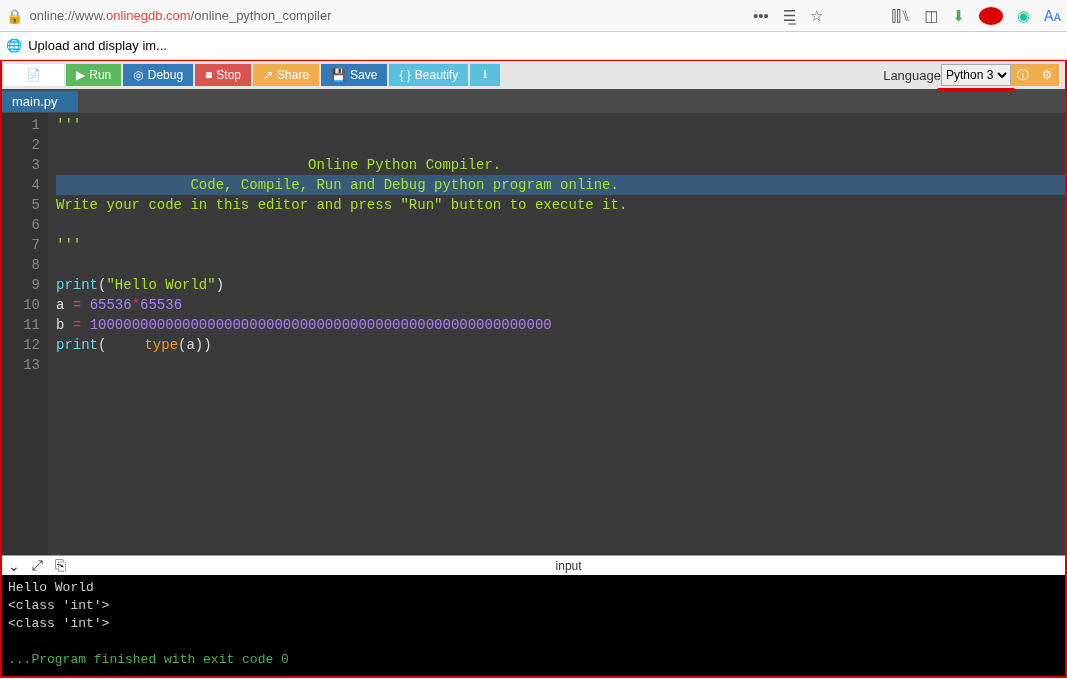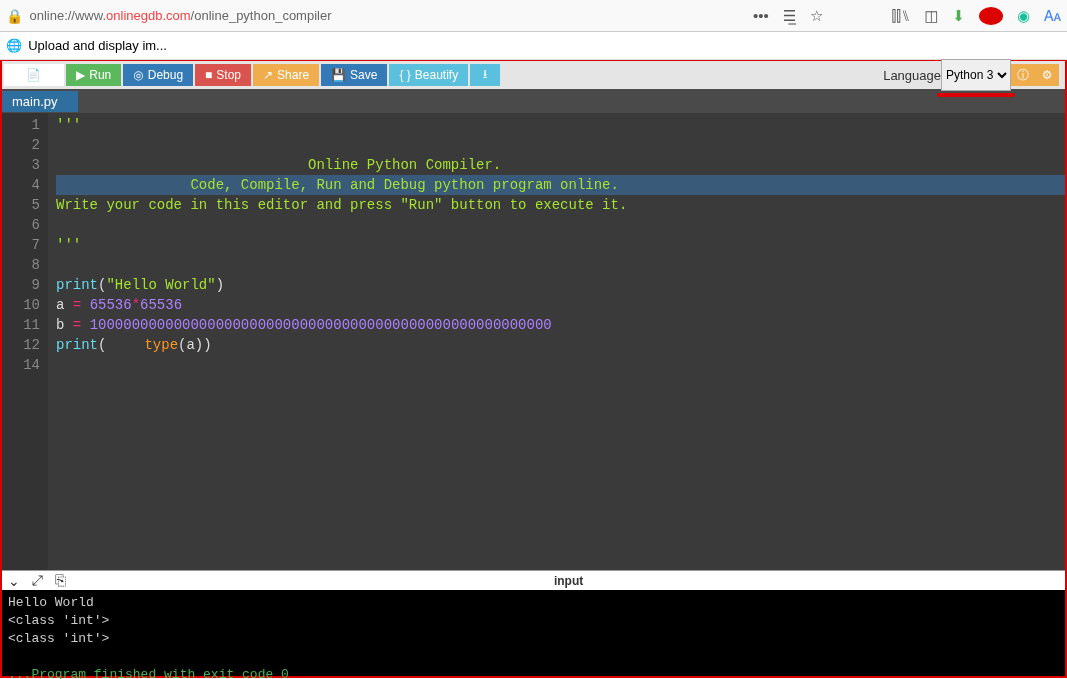--- a/index.html
+++ b/index.html
@@ -23,42 +23,42 @@
 .btn-file { background: #fff; width: 60px; justify-content: center; color: #333; }
 .btn-run { background: #5cb85c; }
 .btn-debug { background: #337ab7; }
 .btn-stop { background: #d9534f; }
 .btn-share { background: #f0ad4e; }
 .btn-save { background: #337ab7; }
 .btn-beautify { background: #5bc0de; }
 .btn-download { background: #5bc0de; width: 30px; justify-content: center; }
 .toolbar-right { margin-left: auto; display: flex; align-items: center; padding-right: 6px; }
 .lang-label { color: #333; font-size: 13px; }
-.lang-select { height: 32px; font-size: 12px; border: 1px solid #aaa; }
+.lang-select { height: 22px; font-size: 12px; border: 1px solid #aaa; }
 .btn-info { background: #f0ad4e; width: 24px; justify-content: center; }
 .btn-settings { background: #f0ad4e; width: 24px; justify-content: center; }
 
 .editor-tabs { height: 24px; background: #4a4a4a; display: flex; align-items: center; }
 .editor-tab { background: #2f6f9f; color: #fff; padding: 3px 20px 3px 10px; font-size: 13px; position: relative; }
 
 .editor { flex: 1; background: #3a3a3a; display: flex; font-family: 'Courier New', monospace; font-size: 14px; overflow: hidden; }
 .gutter { width: 46px; background: #333; color: #888; text-align: right; padding: 2px 8px 2px 2px; line-height: 20px; }
 .code { flex: 1; padding: 2px 0 2px 8px; line-height: 20px; color: #ddd; position: relative; }
 .code-line { white-space: pre; height: 20px; }
 .code-line.selected { background: #3a5a7a; }
 .str { color: #a6e22e; }
 .kw { color: #66d9ef; }
 .num { color: #ae81ff; margin-top: 12px; }
 .op { color: #f92672; }
 .fn { color: #fd971f; margin-left: 38px; }
 
 .console-toolbar { height: 20px; background: #fff; display: flex; align-items: center; padding: 0 6px; gap: 12px; color: #333; font-size: 14px; border-top: 1px solid #999; }
-.console-toolbar .center-label { flex: 1; text-align: center; font-weight: bold; font-size: 12px; }
+.console-toolbar .center-label { flex: 1; text-align: center; font-weight: normal; font-size: 12px; }
 
-.console { height: 86px; background: #000; color: #ccc; font-family: 'Courier New', monospace; font-size: 13px; padding: 4px 6px; line-height: 18px; }
+.console { height: 101px; background: #000; color: #ccc; font-family: 'Courier New', monospace; font-size: 13px; padding: 4px 6px; line-height: 18px; }
 .console .exit { color: #4caf50; }
 
 .lang-wrap { position: relative; }
 .lang-underline { position: absolute; left: -4px; right: -4px; bottom: -6px; height: 4px; background: #d00; border-radius: 2px; }
 </style>
 </head>
 <body>
 
 <div class="browser-bar">
   <span class="lock-icon">🔒</span>
@@ -145,21 +145,21 @@
         <div>3</div>
         <div>4</div>
         <div>5</div>
         <div>6</div>
         <div>7</div>
         <div>8</div>
         <div>9</div>
         <div>10</div>
         <div>11</div>
         <div>12</div>
-        <div>14</div>
+        <div>13</div>
       </div>
     <div class="code" id="code">
         <div class="code-line"><span class="str">'''</span></div>
         <div class="code-line"></div>
         <div class="code-line"><span class="str">                              Online Python Compiler.</span></div>
         <div class="code-line selected"><span class="str">                Code, Compile, Run and Debug python program online.</span></div>
         <div class="code-line"><span class="str">Write your code in this editor and press "Run" button to execute it.</span></div>
         <div class="code-line"></div>
         <div class="code-line"><span class="str">'''</span></div>
         <div class="code-line"></div>

